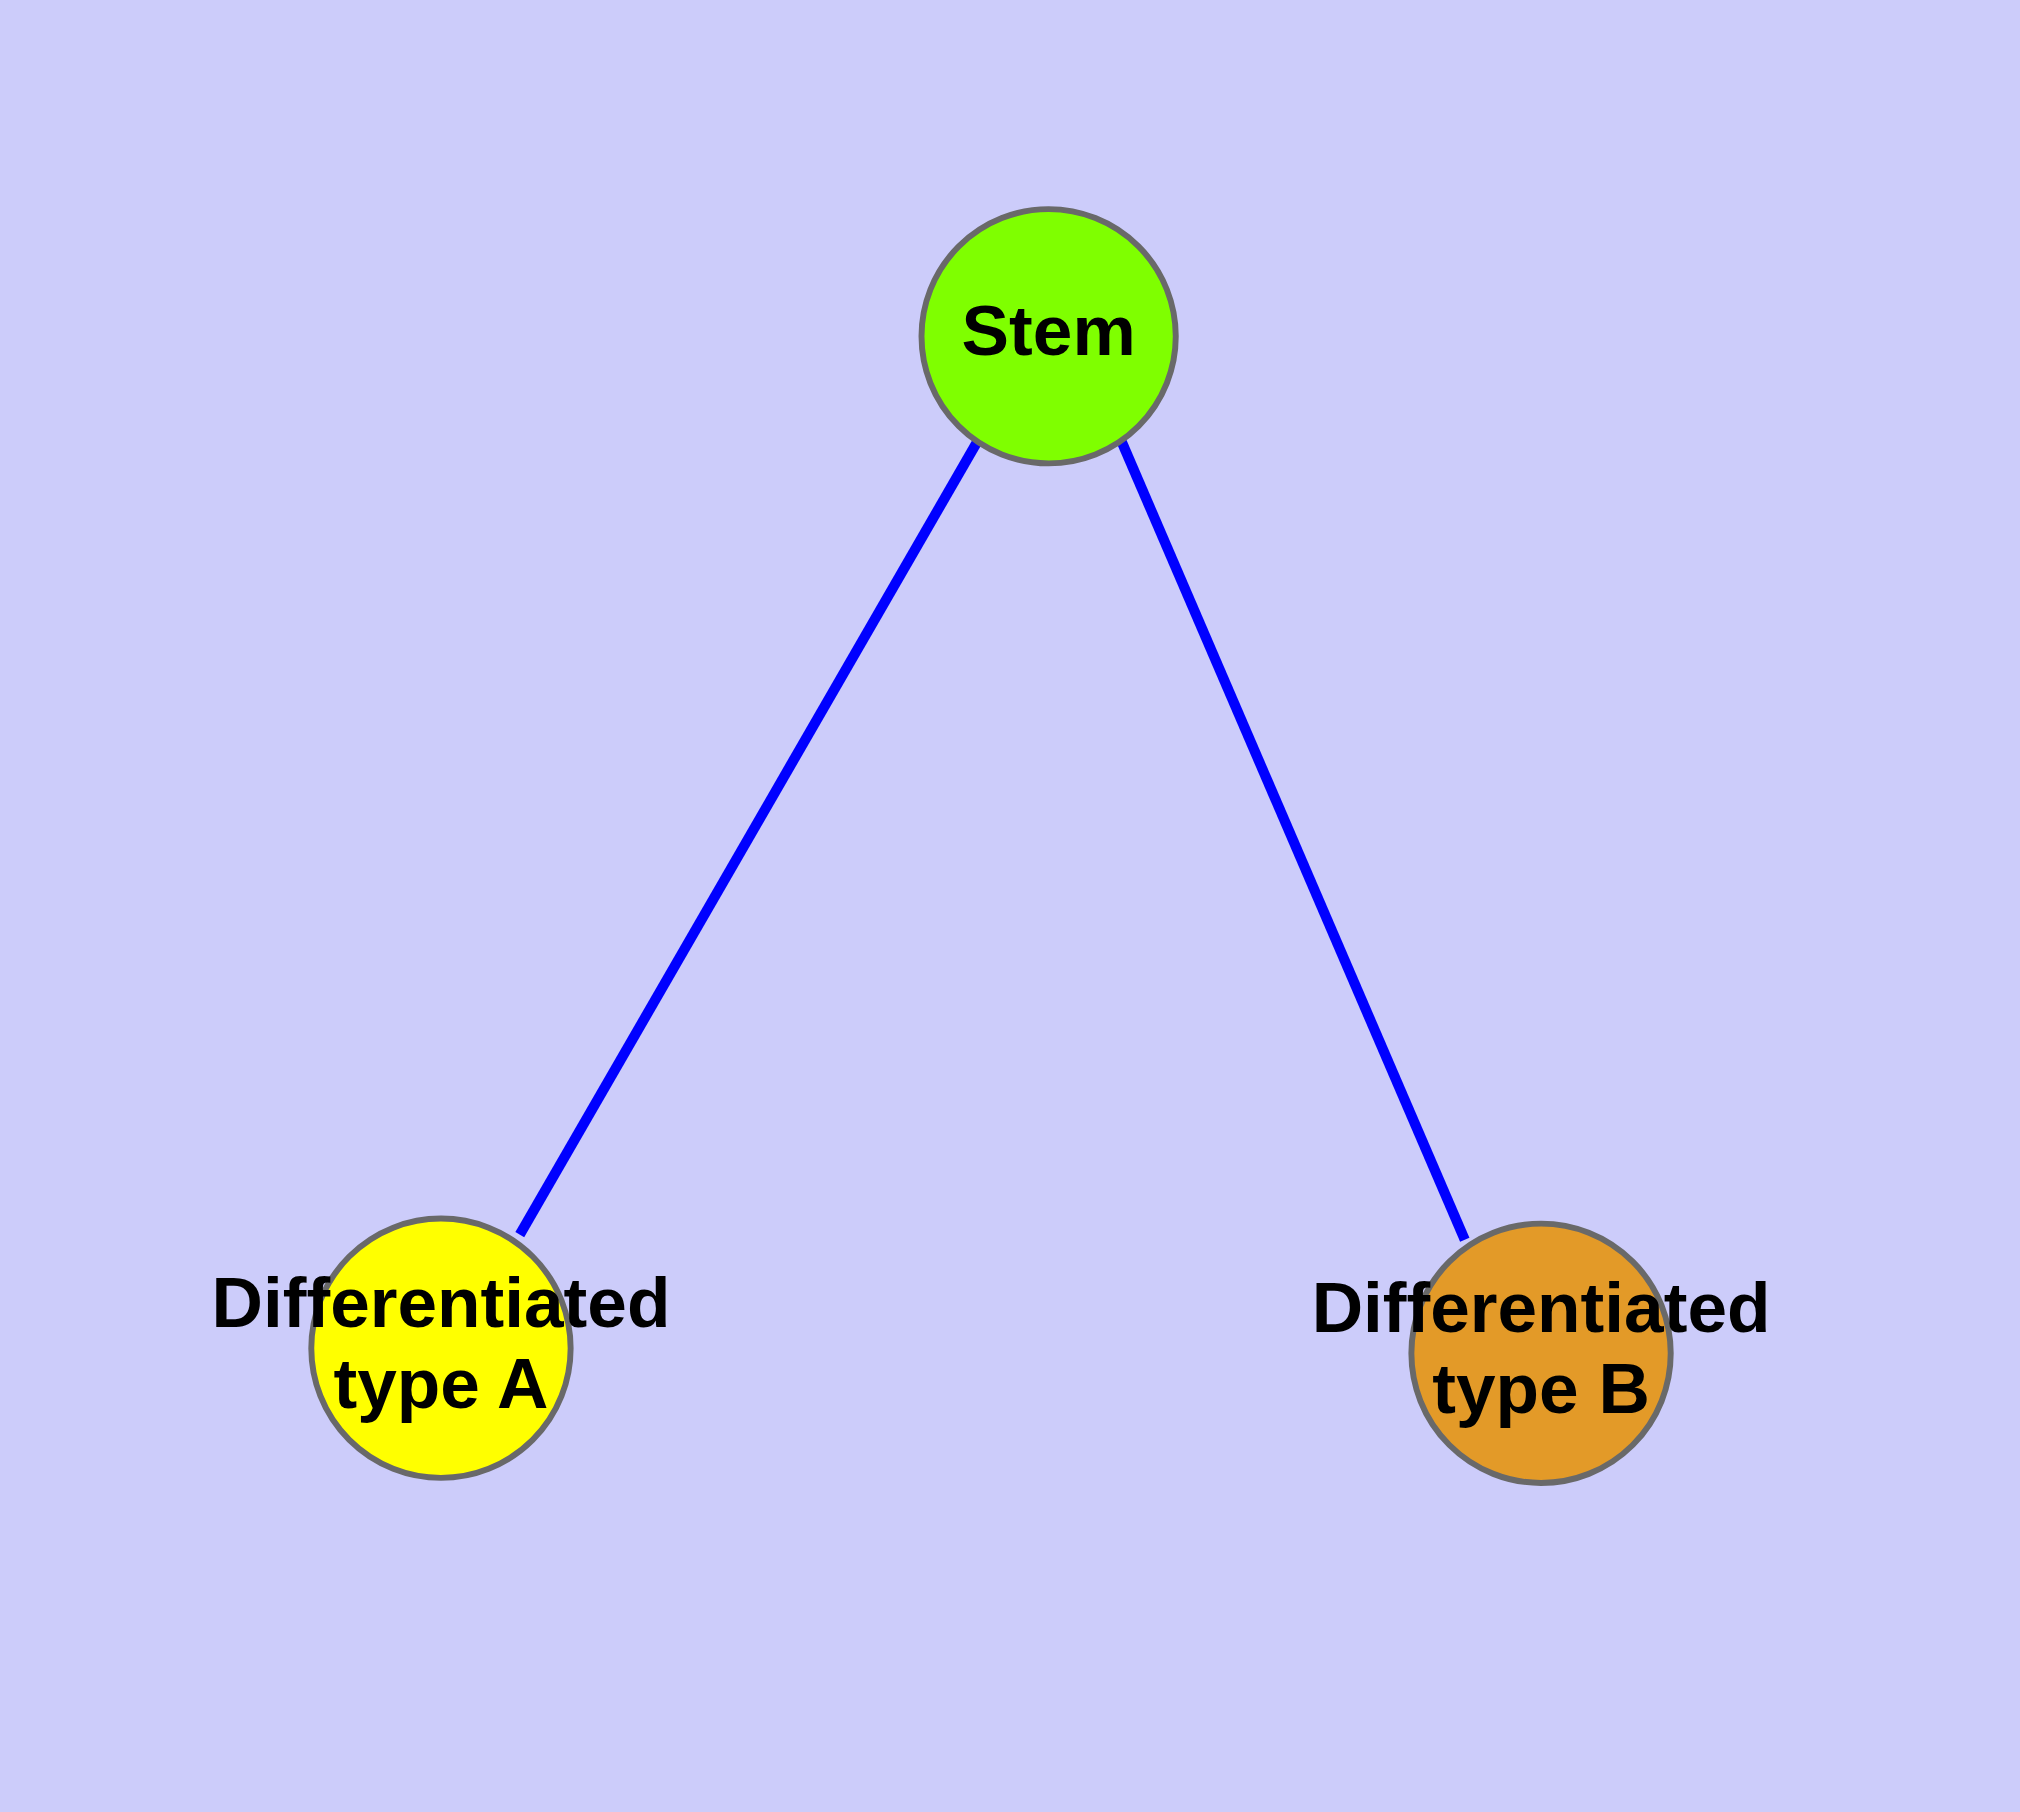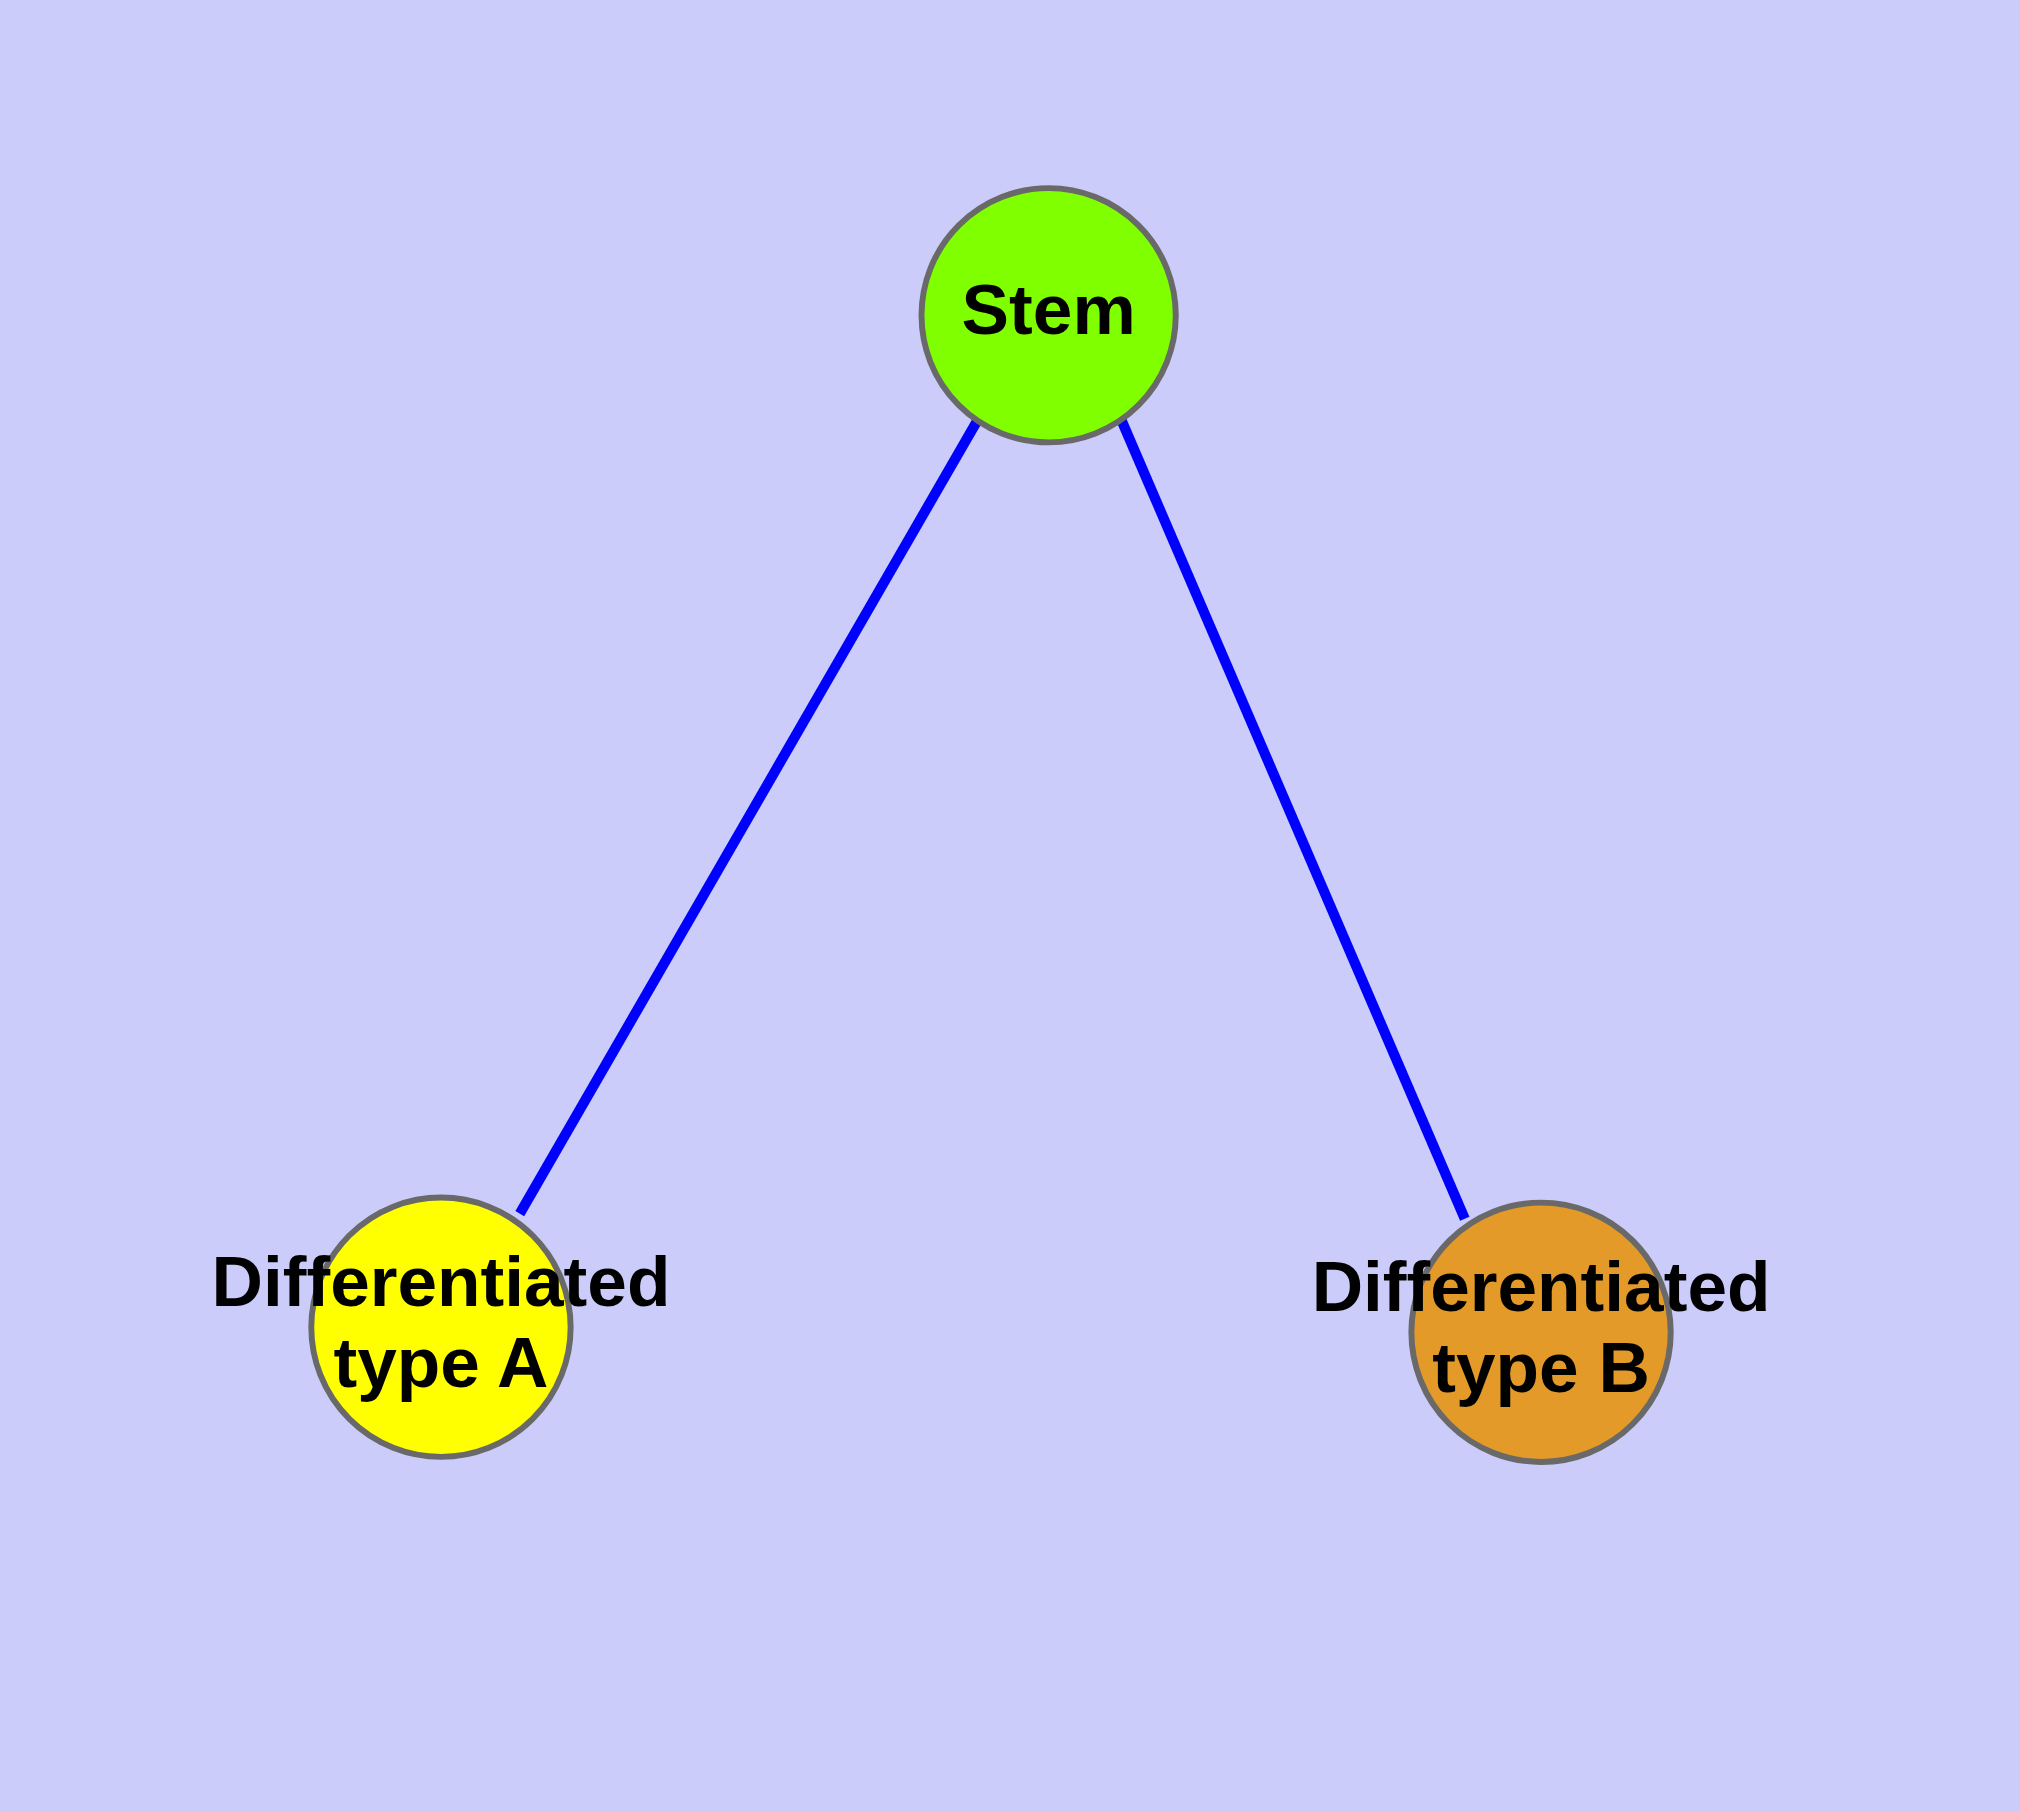--- a/index.html
+++ b/index.html
@@ -29,21 +29,21 @@
     font-weight: bold;
     fill: #000000;
     text-anchor: middle;
     dominant-baseline: middle;
     paint-order: normal;
   }
 </style>
 </head>
 <body>
 
-<div id="canvas" style="width: 2021px; height: 1532px; background: rgb(204, 204, 250);">
+<div id="canvas" style="width: 2021px; height: 1532px; background: rgb(204, 204, 250); margin-top: 21px;">
   <svg id="graph-svg" viewBox="0 0 2384 2138">
 
     <rect x="0" y="0" width="2384" height="2138" fill="#ccccfa"></rect>
 
     <g>
       <line class="graph-edge" x1="1153" y1="496" x2="613" y2="1432" stroke="#0000ff" stroke-width="12" stroke-linecap="butt"></line>
       <line class="graph-edge" x1="1323" y1="496" x2="1728" y2="1438" stroke="#0000ff" stroke-width="12" stroke-linecap="butt"></line>
     </g>
 
     <g>

